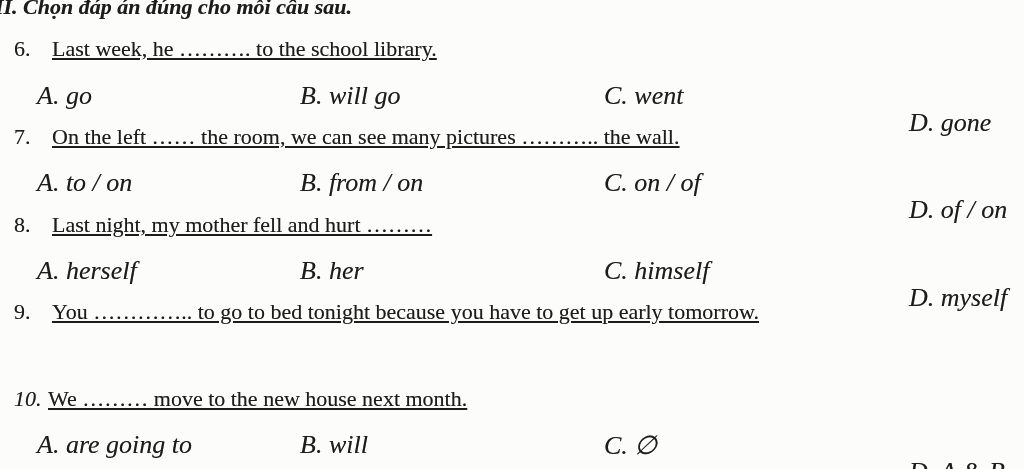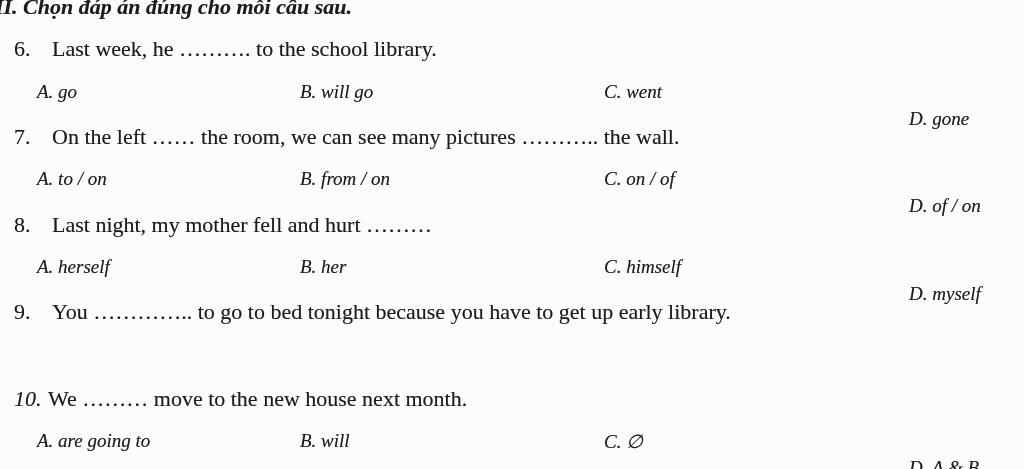--- a/index.html
+++ b/index.html
@@ -35,27 +35,27 @@
     font-size: 22px;
     white-space: nowrap;
   }
   .qnum {
     display: inline-block;
     width: 38px;
     margin-left: 14px;
     flex: 0 0 auto;
   }
   .qnum-wide { width: 34px; font-style: italic; }
-  .qtext { flex: 0 0 auto; }
+  .qtext { flex: 0 0 auto; text-decoration: underline; }
   .oline {
     position: absolute;
     left: 0;
     width: 992px;
     height: 26px;
-    font-size: 19px;
+    font-size: 26px;
     font-style: italic;
     font-family: Liberation Serif, serif;
   }
   .opt {
     position: absolute;
     white-space: nowrap;
   }
   .opt-a { left: 37px; }
   .opt-b { left: 300px; }
   .opt-c { left: 604px; }
@@ -96,21 +96,21 @@
   </div>
   <div class="oline" style="top:256px">
     <span class="opt opt-a"><span>A.</span> <span>herself</span></span>
     <span class="opt opt-b"><span>B.</span> <span>her</span></span>
     <span class="opt opt-c"><span>C.</span> <span>himself</span></span>
     <span class="opt opt-d"><span>D.</span> <span>myself</span></span>
   </div>
 
   <div class="qline" style="top:299px">
     <span class="qnum">9.</span>
-    <span class="qtext">You ………….. to go to bed tonight because you have to get up early library.</span>
+    <span class="qtext">You ………….. to go to bed tonight because you have to get up early tomorrow.</span>
   </div>
 
   <div class="qline" style="top:386px">
     <span class="qnum qnum-wide">10.</span>
     <span class="qtext">We ……… move to the new house next month.</span>
   </div>
   <div class="oline" style="top:430px">
     <span class="opt opt-a"><span>A.</span> <span>are going to</span></span>
     <span class="opt opt-b"><span>B.</span> <span>will</span></span>
     <span class="opt opt-c"><span>C.</span> <span>∅</span></span>

